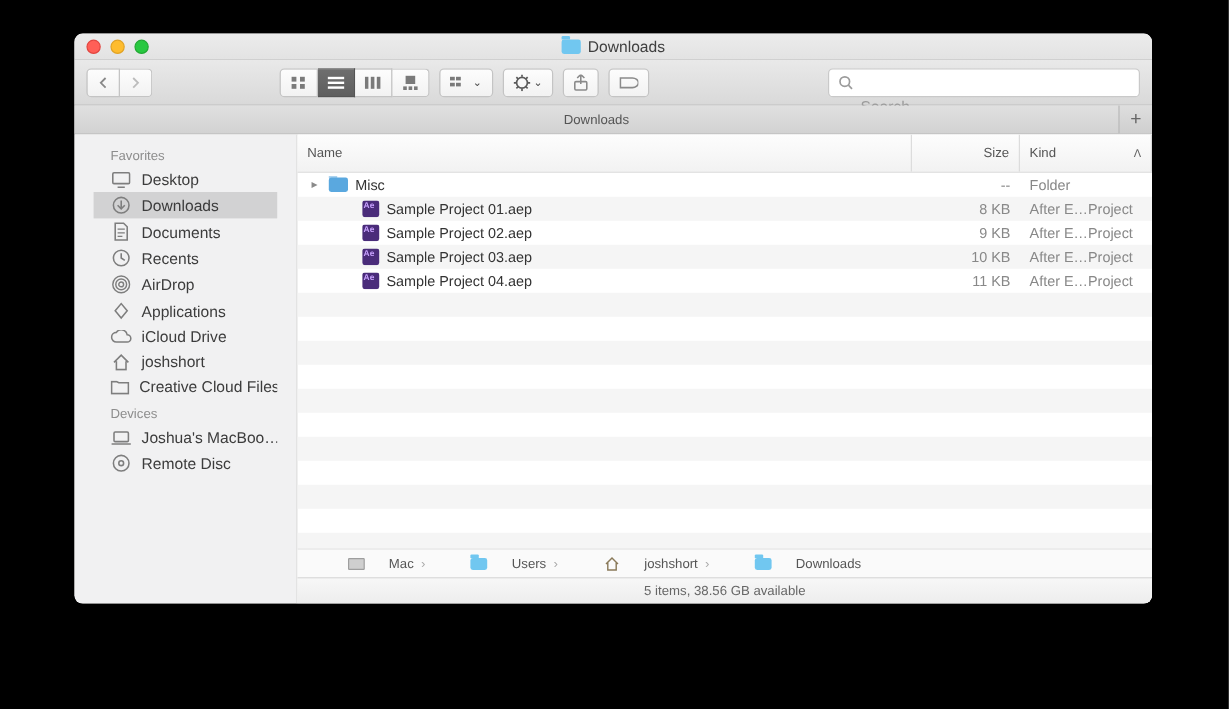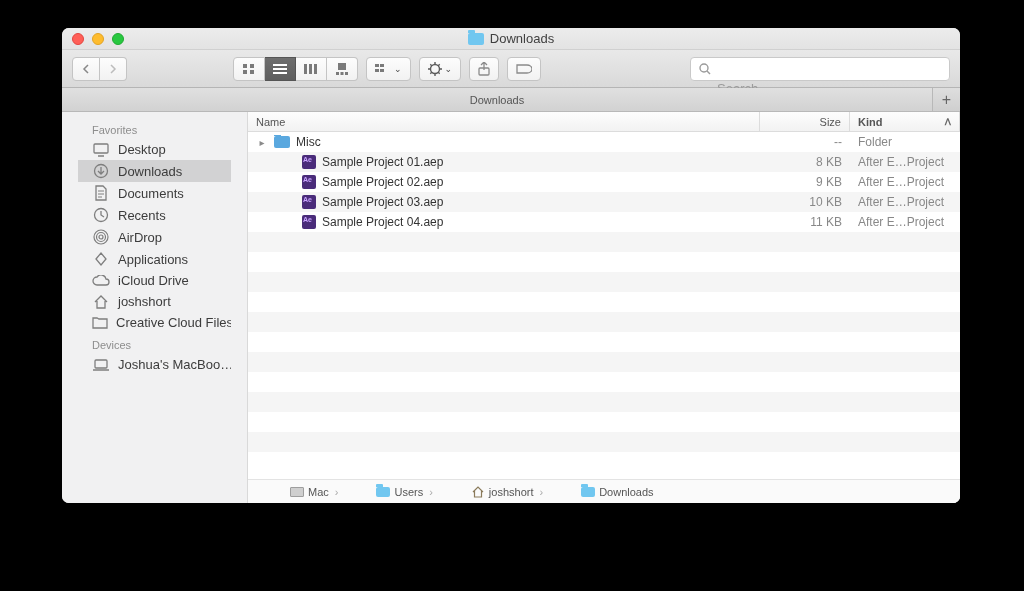--- a/index.html
+++ b/index.html
@@ -117,30 +117,30 @@
     padding: 3px 14px;
     font-size: 13px; color: #3c3c3c;
     white-space: nowrap; overflow: hidden; text-overflow: ellipsis;
   }
   .side-item.selected { background: #d2d2d3; border-radius: 0; }
   .side-icon { width: 18px; display: flex; justify-content: center; color: #7e7e7e; }
   .side-item.selected .side-icon { color: #555; }
 
   .main { flex: 1; display: flex; flex-direction: column; background: #fff; }
   .cols {
-    height: 20px;
+    height: 32px;
     background: linear-gradient(#fdfdfd,#f2f2f2);
     border-bottom: 1px solid #dcdcdc;
     display: flex;
     font-size: 11px; color: #555;
   }
   .col { padding: 3px 8px; border-right: 1px solid #dcdcdc; display: flex; align-items: center; }
   .col.name { flex: 1; }
   .col.size { width: 90px; justify-content: flex-end; }
-  .col.kind { width: 110px; display: flex; justify-content: space-between; align-items: center; font-weight: bold; }
+  .col.kind { width: 110px; display: flex; justify-content: space-between; align-items: center; }
   .col.kind .sort { font-size: 9px; color: #666; }
 
   .rows { flex: 1; overflow: hidden; }
   .row {
     display: flex;
     height: 20px;
     align-items: center;
     font-size: 12px;
   }
   .row:nth-child(even) { background: #f5f5f5; }
@@ -156,21 +156,21 @@
   .pathbar {
     height: 24px;
     border-top: 1px solid #e3e3e3;
     background: #fafafa;
     display: flex; align-items: center;
     padding: 0 10px;
     font-size: 11px; color: #555;
     gap: 6px;
   }
   .pathbar .sep { color: #aaa; }
-  .pathbar .pitem { display: flex; align-items: center; gap: 4px; padding-left: 32px; }
+  .pathbar .pitem { display: flex; align-items: center; gap: 20px; padding-left: 32px; }
   .hdd-icon { width: 14px; height: 10px; background: #cfcfcf; border: 1px solid #9e9e9e; border-radius: 1px; }
   .home-mini svg { display: block; }
 
   .status {
     height: 22px;
     background: linear-gradient(#f7f7f7,#ededed);
     border-top: 1px solid #d6d6d6;
     display: flex; align-items: center; justify-content: center;
     font-size: 11px; color: #666;
   }
@@ -382,20 +382,29 @@
       <div class="side-head" style="">Devices</div>
       <div id="dev-list">
           <div class="side-item">
             <span class="side-icon">
               <svg width="18" height="12" viewBox="0 0 18 12">
                 <rect x="3" y="1" width="12" height="8" rx="1" fill="none" stroke="#7e7e7e" stroke-width="1.3"></rect>
                 <path d="M1 11 h16" stroke="#7e7e7e" stroke-width="1.3"></path>
               </svg>
             </span>
             <span>Joshua's MacBoo…</span>
+          </div>
+          <div class="side-item">
+            <span class="side-icon">
+              <svg width="16" height="16" viewBox="0 0 16 16">
+                <circle cx="8" cy="8" r="6.5" fill="none" stroke="#7e7e7e" stroke-width="1.3"></circle>
+                <circle cx="8" cy="8" r="2" fill="none" stroke="#7e7e7e" stroke-width="1.3"></circle>
+              </svg>
+            </span>
+            <span>Remote Disc</span>
           </div>
         </div>
     </div>
 
     <div class="main">
       <div class="cols">
         <div class="col name">Name</div>
         <div class="col size">Size</div>
         <div class="col kind">
           <span>Kind</span>
@@ -484,16 +493,17 @@
               </svg>
             </span>
             <span>joshshort</span>
           </span>
           <span class="sep">›</span>
           <span class="pitem">
             <span class="folder-glyph" style="width:14px;height:10px"></span>
             <span>Downloads</span>
           </span>
         </div>
+      <div class="status">5 items, 38.56 GB available</div>
     </div>
   </div>
 
 </div>
 
 </body></html>

